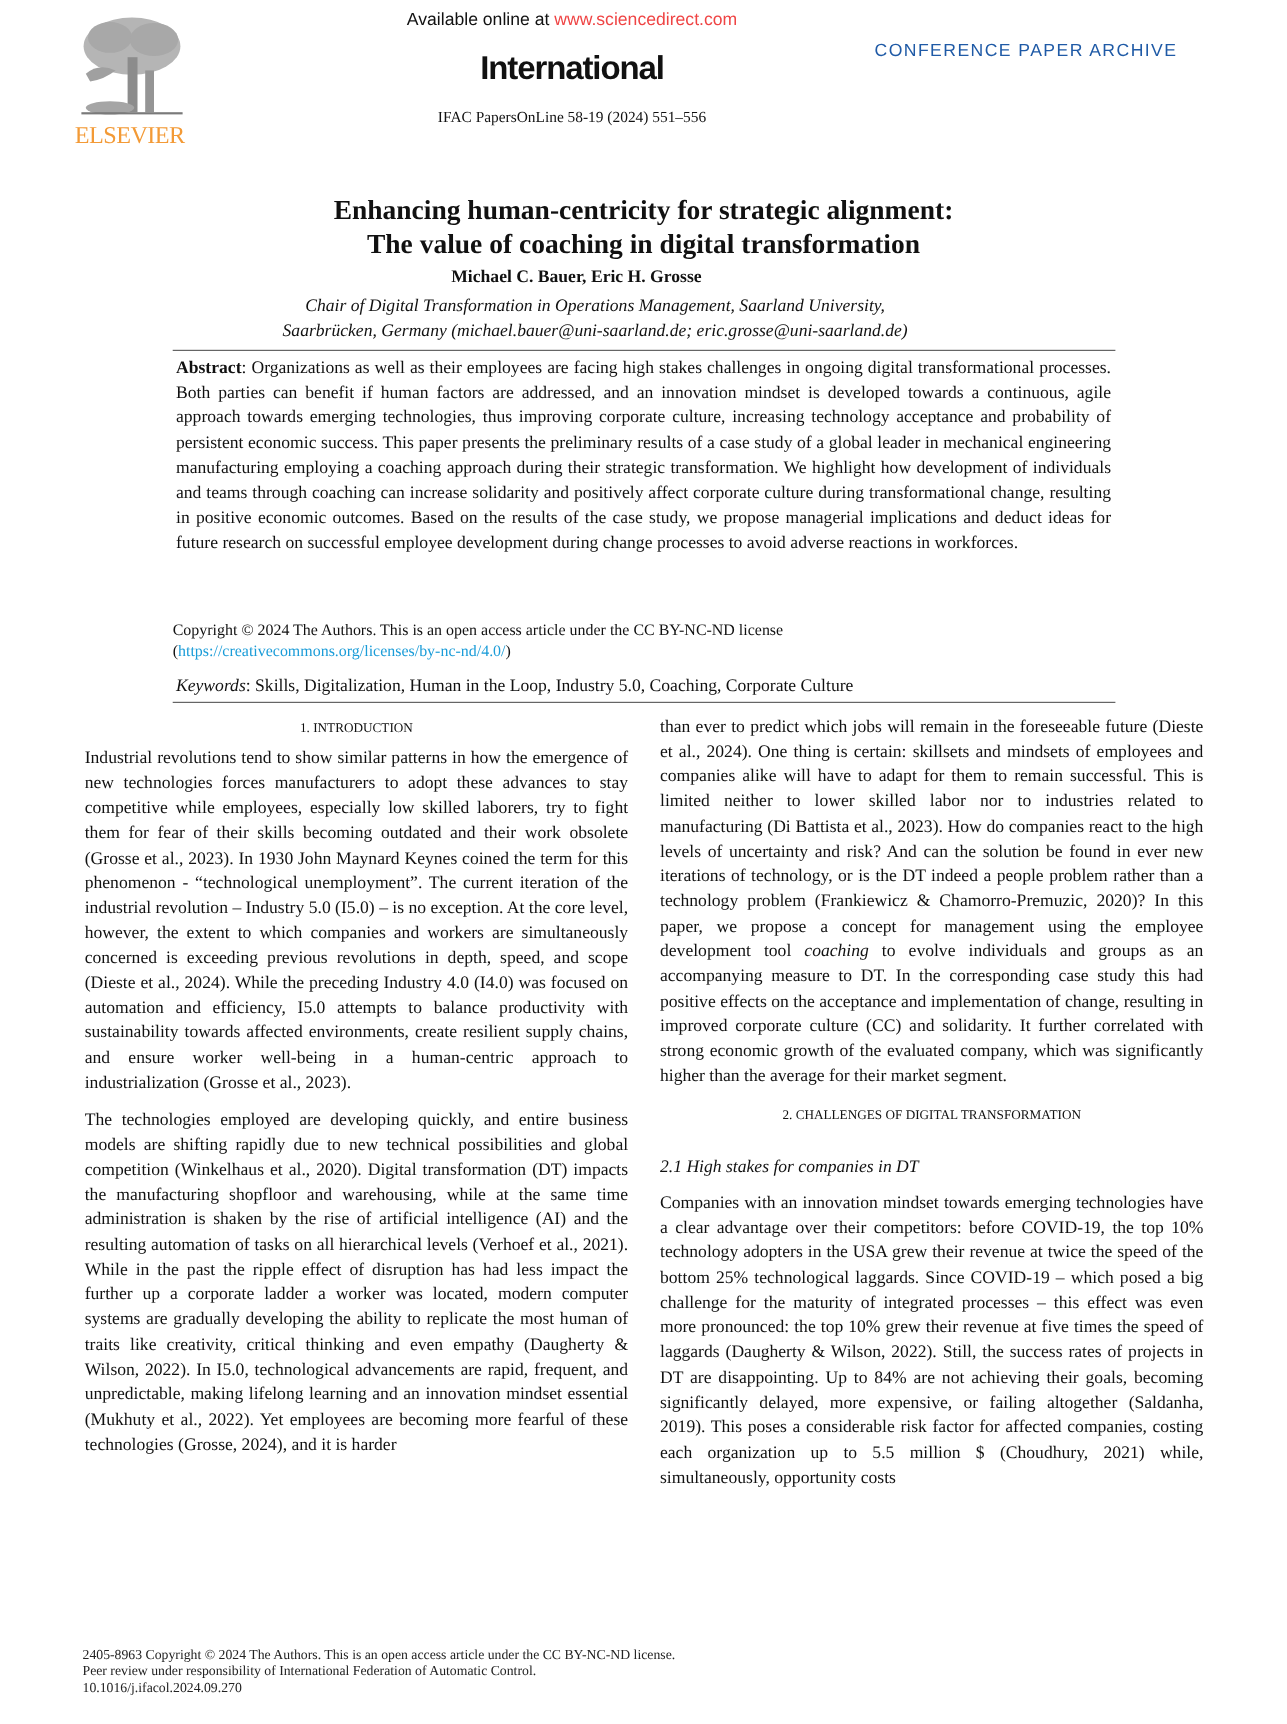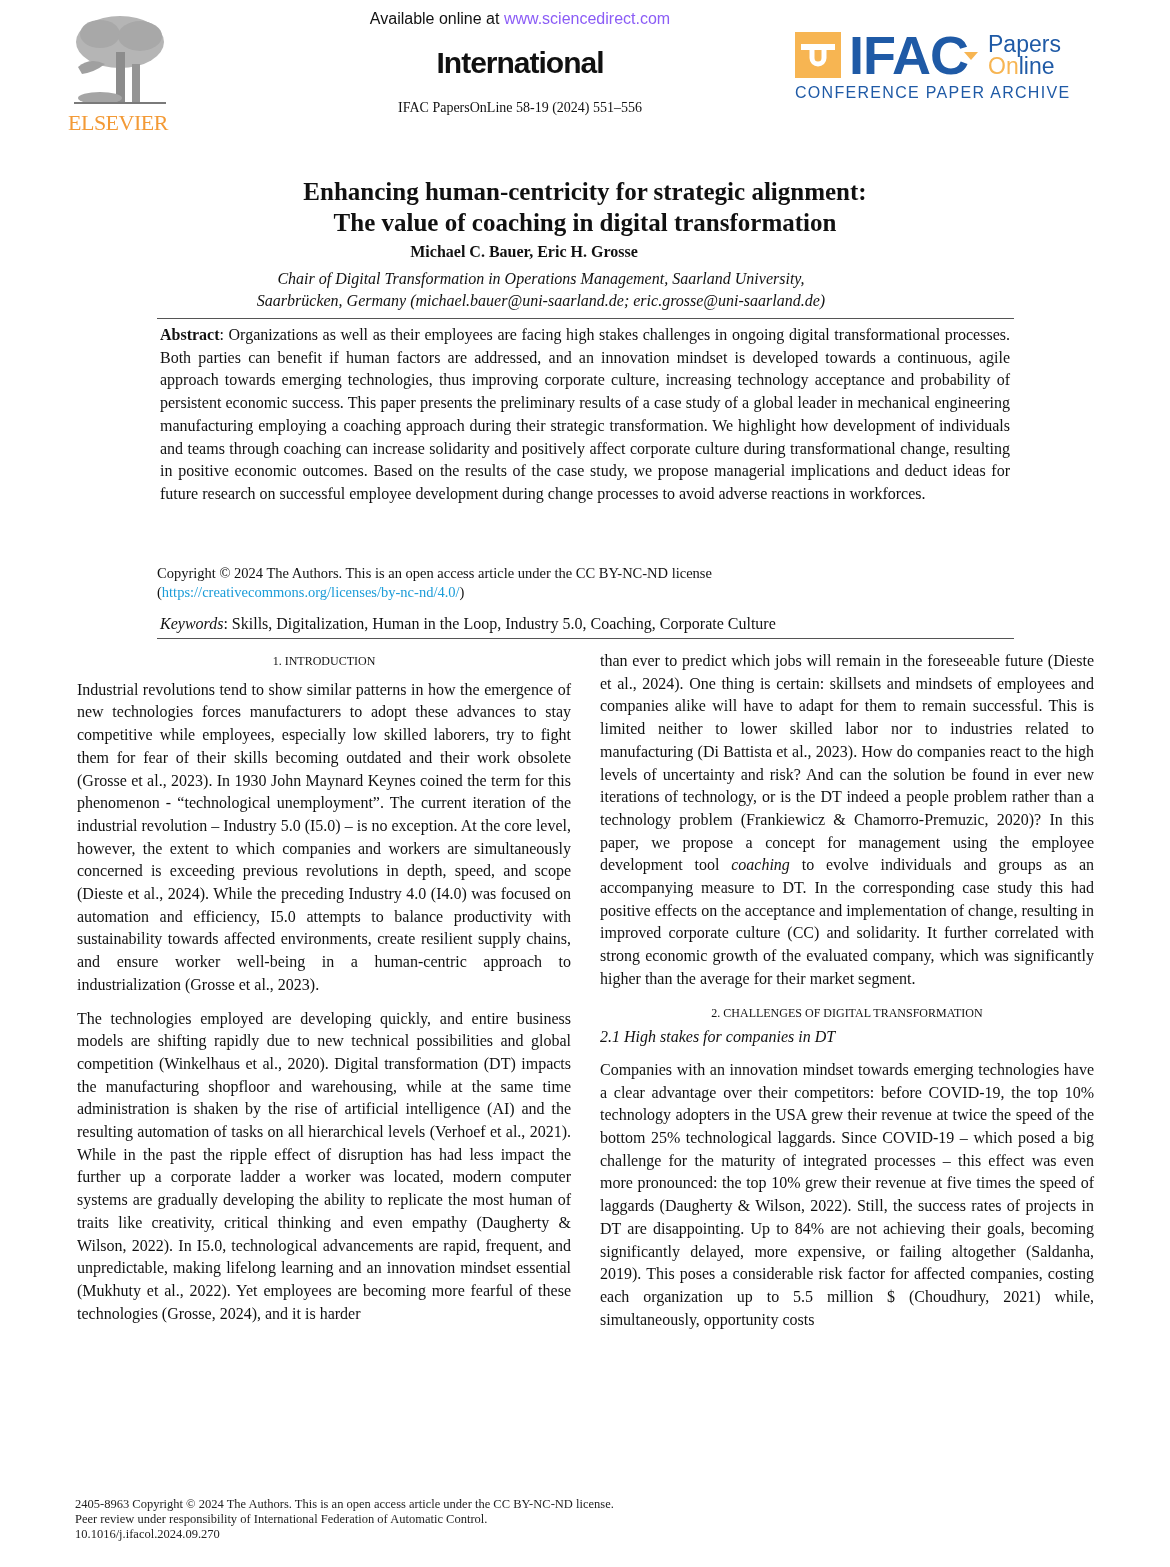--- a/index.html
+++ b/index.html
@@ -7,21 +7,21 @@
     body { position: relative; font-family: "Liberation Serif", serif; color: #111; }
 
     
     .elsevier { position: absolute; left: 60px; top: 12px; width: 120px; }
     .tree { width: 100px; height: 96px; margin-left: 10px; position: relative; }
     .tree svg { width: 100px; height: 96px; }
     .elsevier-word { font-family: "Liberation Serif", serif; color: #f39a36; font-size: 22px; letter-spacing: -0.5px; margin-top: 2px; padding-left: 8px; }
 
     .center-head { position: absolute; left: 330px; top: 10px; width: 380px; text-align: center; }
     .avail { font-family: "Liberation Sans", sans-serif; font-size: 16px; color: #111; }
-    .avail a { color: #8b5cf6; text-decoration: none; }
+    .avail a { color: #ef4444; text-decoration: none; }
     .sd-logo { font-family: "Liberation Sans", sans-serif; font-weight: bold; font-size: 30px; letter-spacing: -1px; margin-top: 18px; }
     .journal-ref { font-size: 14px; margin-top: 20px; }
 
     .ifac { position: absolute; left: 795px; top: 32px; width: 320px; }
     .ifac-row { display: flex; align-items: center; }
     .ifac-square { width: 46px; height: 46px; background: #f7b552; position: relative; }
     .ifac-square svg { width: 46px; height: 46px; }
     .ifac-word { font-family: "Liberation Sans", sans-serif; font-weight: bold; font-size: 54px; color: #1f5aa6; line-height: 46px; margin-left: 8px; letter-spacing: -1px; position: relative; }
     .ifac-tri { position: absolute; right: -10px; top: 20px; width: 0; height: 0; border-left: 7px solid transparent; border-right: 7px solid transparent; border-top: 8px solid #f7b552; }
     .papers-online { margin-left: 20px; font-family: "Liberation Sans", sans-serif; font-size: 23px; line-height: 22px; }
@@ -80,36 +80,20 @@
 
 <div class="center-head">
   <div class="avail">
     <span>Available online at </span><a>www.sciencedirect.com</a>
   </div>
   <div class="sd-logo">International</div>
   <div class="journal-ref">IFAC PapersOnLine 58-19 (2024) 551–556</div>
 </div>
 
 <div class="ifac">
-  <div class="ifac-row">
-    <div class="ifac-square">
-      <svg viewBox="0 0 46 46">
-        <rect x="6" y="12" width="34" height="6" fill="#fff"></rect>
-        <path d="M17 18 v8 a6 6 0 0 0 12 0 v-8" stroke="#fff" stroke-width="5" fill="none"></path>
-      </svg>
-    </div>
-    <div class="ifac-word">
-      <span>IFAC</span>
-      <span class="ifac-tri"></span>
-    </div>
-    <div class="papers-online">
-      <div class="p">Papers</div>
-      <div><span class="on">On</span><span class="line">line</span></div>
-    </div>
-  </div>
   <div class="ifac-sub">CONFERENCE PAPER ARCHIVE</div>
 </div>
 
 <div class="title">
   <div>Enhancing human-centricity for strategic alignment:</div>
   <div>The value of coaching in digital transformation</div>
 </div>
 <div class="authors">Michael C. Bauer, Eric H. Grosse</div>
 <div class="affil">
   <div>Chair of Digital Transformation in Operations Management, Saarland University,</div>
@@ -134,21 +118,21 @@
 <div class="rule" style="top:638px;"></div>
 
 <div class="col col-left">
   <div class="sec-head">1. INTRODUCTION</div>
   <p class="para">Industrial revolutions tend to show similar patterns in how the emergence of new technologies forces manufacturers to adopt these advances to stay competitive while employees, especially low skilled laborers, try to fight them for fear of their skills becoming outdated and their work obsolete (Grosse et al., 2023). In 1930 John Maynard Keynes coined the term for this phenomenon - “technological unemployment”. The current iteration of the industrial revolution – Industry 5.0 (I5.0) – is no exception. At the core level, however, the extent to which companies and workers are simultaneously concerned is exceeding previous revolutions in depth, speed, and scope (Dieste et al., 2024). While the preceding Industry 4.0 (I4.0) was focused on automation and efficiency, I5.0 attempts to balance productivity with sustainability towards affected environments, create resilient supply chains, and ensure worker well-being in a human-centric approach to industrialization (Grosse et al., 2023).</p>
   <p class="para">The technologies employed are developing quickly, and entire business models are shifting rapidly due to new technical possibilities and global competition (Winkelhaus et al., 2020). Digital transformation (DT) impacts the manufacturing shopfloor and warehousing, while at the same time administration is shaken by the rise of artificial intelligence (AI) and the resulting automation of tasks on all hierarchical levels (Verhoef et al., 2021). While in the past the ripple effect of disruption has had less impact the further up a corporate ladder a worker was located, modern computer systems are gradually developing the ability to replicate the most human of traits like creativity, critical thinking and even empathy (Daugherty &amp; Wilson, 2022). In I5.0, technological advancements are rapid, frequent, and unpredictable, making lifelong learning and an innovation mindset essential (Mukhuty et al., 2022). Yet employees are becoming more fearful of these technologies (Grosse, 2024), and it is harder</p>
 </div>
 
 <div class="col col-right">
   <p class="para"><span>than ever to predict which jobs will remain in the foreseeable future (Dieste et al., 2024). One thing is certain: skillsets and mindsets of employees and companies alike will have to adapt for them to remain successful. This is limited neither to lower skilled labor nor to industries related to manufacturing (Di Battista et al., 2023). How do companies react to the high levels of uncertainty and risk? And can the solution be found in ever new iterations of technology, or is the DT indeed a people problem rather than a technology problem (Frankiewicz &amp; Chamorro-Premuzic, 2020)? In this paper, we propose a concept for management using the employee development tool </span><i>coaching</i><span> to evolve individuals and groups as an accompanying measure to DT. In the corresponding case study this had positive effects on the acceptance and implementation of change, resulting in improved corporate culture (CC) and solidarity. It further correlated with strong economic growth of the evaluated company, which was significantly higher than the average for their market segment.</span></p>
-  <div class="sec-head" style="margin-top:4px;margin-bottom:2px;">2. CHALLENGES OF DIGITAL TRANSFORMATION</div>
+  <div class="sec-head" style="margin-top:4px;margin-bottom:26px;">2. CHALLENGES OF DIGITAL TRANSFORMATION</div>
   <div class="sub-head">2.1 High stakes for companies in DT</div>
   <p class="para">Companies with an innovation mindset towards emerging technologies have a clear advantage over their competitors: before COVID-19, the top 10% technology adopters in the USA grew their revenue at twice the speed of the bottom 25% technological laggards. Since COVID-19 – which posed a big challenge for the maturity of integrated processes – this effect was even more pronounced: the top 10% grew their revenue at five times the speed of laggards (Daugherty &amp; Wilson, 2022). Still, the success rates of projects in DT are disappointing. Up to 84% are not achieving their goals, becoming significantly delayed, more expensive, or failing altogether (Saldanha, 2019). This poses a considerable risk factor for affected companies, costing each organization up to 5.5 million $ (Choudhury, 2021) while, simultaneously, opportunity costs</p>
 </div>
 
 <div class="footer">
   <div>2405-8963 Copyright © 2024 The Authors. This is an open access article under the CC BY-NC-ND license.</div>
   <div>Peer review under responsibility of International Federation of Automatic Control.</div>
   <div>10.1016/j.ifacol.2024.09.270</div>
 </div>
 

